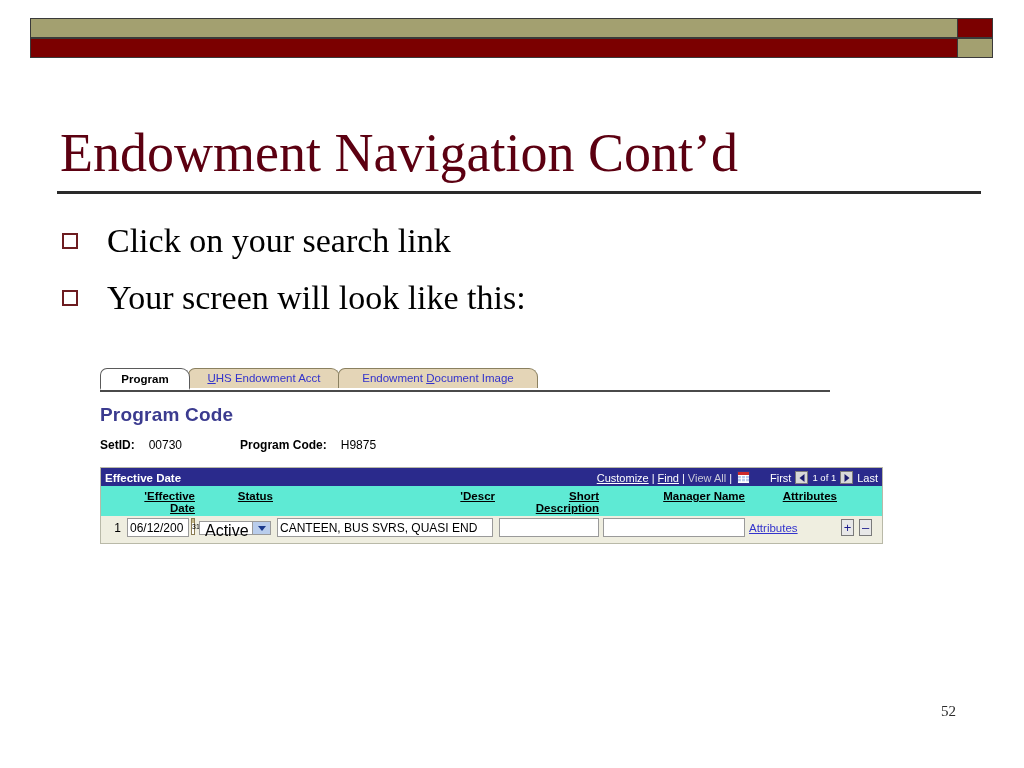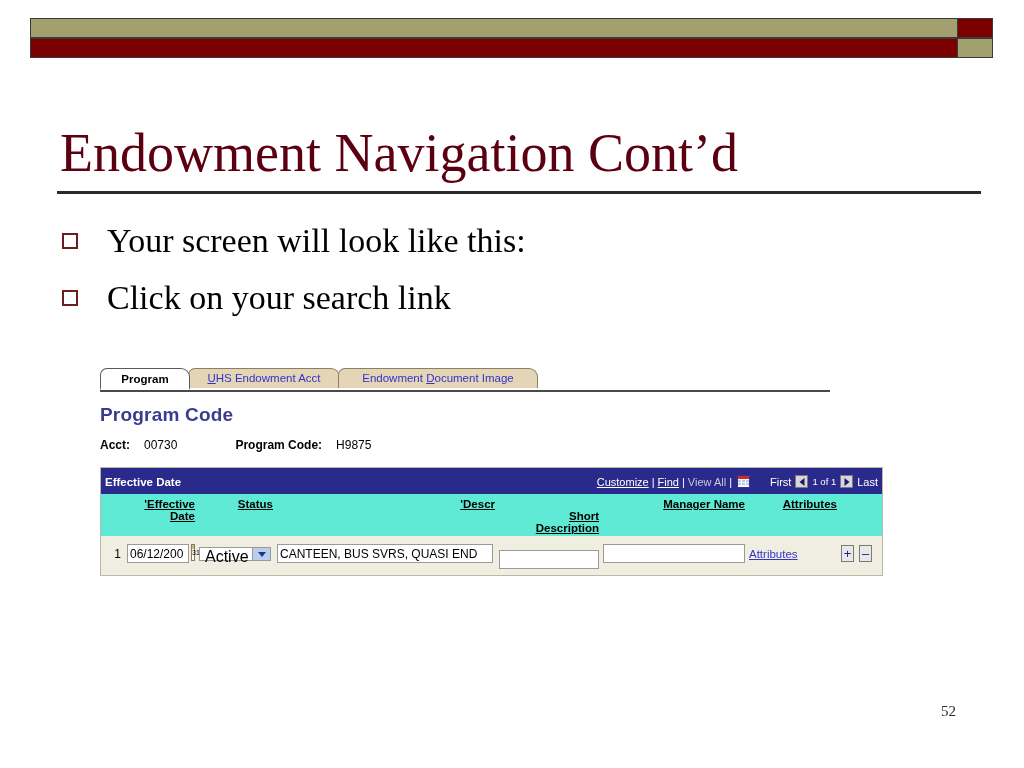--- a/index.html
+++ b/index.html
@@ -176,21 +176,21 @@
   .grid {
     margin-top: 13px;
     width: 783px;
     background: #efeee0;
     border: 1px solid #b9b9a8;
     box-sizing: border-box;
   }
   .grid-titlebar {
     background: #2a2a8c;
     color: #ffffff;
-    height: 26px;
+    height: 18px;
     display: flex;
     align-items: center;
     padding: 1px 4px 0 4px;
     font-size: 11.5px;
     font-weight: bold;
     box-sizing: border-box;
   }
   .grid-title { flex: 0 0 auto; }
   .grid-spacer { flex: 1 1 auto; }
   .grid-actions {
@@ -267,21 +267,21 @@
     font-weight: bold;
     color: #000;
     box-sizing: border-box;
     padding-right: 4px;
   }
   .col u { text-decoration: underline; }
   .c-num    { width: 26px; }
   .c-eff    { width: 72px; }
   .c-status { width: 78px; }
   .c-descr  { width: 222px; }
-  .c-short  { width: 104px; margin-top: 12px; }
+  .c-short  { width: 104px; }
   .c-mgr    { width: 146px; }
   .c-attr   { width: 92px; }
   .c-pm     { width: 40px; }
 
   
   .grid-row {
     display: flex;
     align-items: center;
     padding: 2px 0 6px 0;
     background: #efeee0;
@@ -414,46 +414,46 @@
     <div class="banner-seg cap olive"></div>
   </div>
 </div>
 
 <div class="title">Endowment Navigation Cont’d</div>
 <div class="title-rule"></div>
 
 <div class="bullets">
   <div class="bullet-item">
     <span class="bullet-marker"></span>
-    <span class="bullet-text">Your screen will look like this:</span>
+    <span class="bullet-text">Click on your search link</span>
   </div>
   <div class="bullet-item">
     <span class="bullet-marker"></span>
-    <span class="bullet-text">Click on your search link</span>
+    <span class="bullet-text">Your screen will look like this:</span>
   </div>
 </div>
 
 <div class="app">
 
   <div class="tabstrip">
     <div class="tab active tab-t1">
       <span>Program</span>
     </div>
     <div class="tab inactive tab-t2">
       <span class="acc">U</span><span class="lbl">HS Endowment Acct</span>
     </div>
     <div class="tab inactive tab-t3">
       <span class="lbl">Endowment </span><span class="acc">D</span><span class="lbl">ocument Image</span>
     </div>
   </div>
 
   <div class="page-heading">Program Code</div>
 
   <div class="keyfields">
-    <span class="kf-label">Acct:</span>
+    <span class="kf-label">SetID:</span>
     <span class="kf-gap-a"></span>
     <span class="kf-value">00730</span>
     <span class="kf-gap-b"></span>
     <span class="kf-label">Program Code:</span>
     <span class="kf-gap-c"></span>
     <span class="kf-value">H9875</span>
   </div>
 
   <div class="grid">
 

